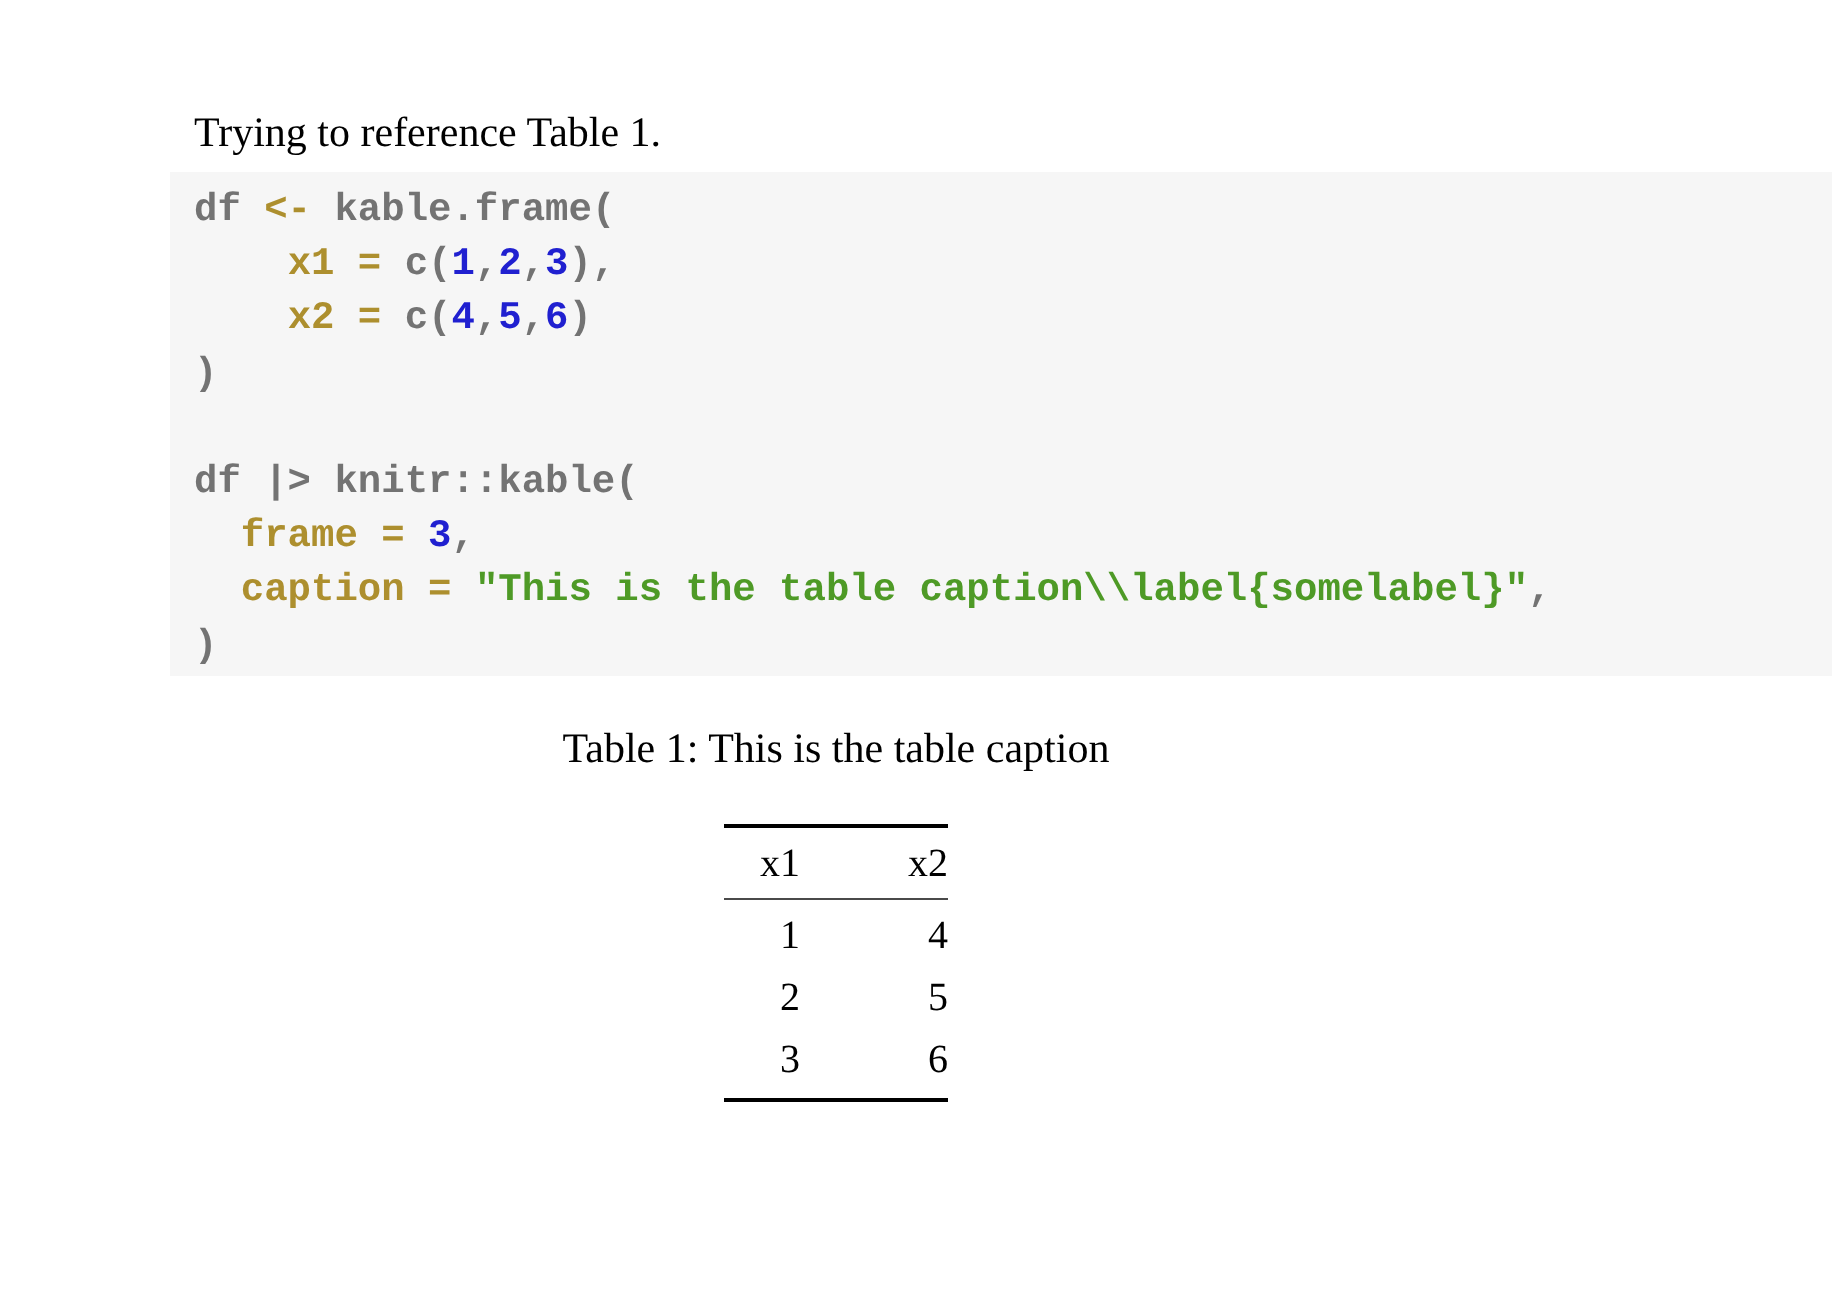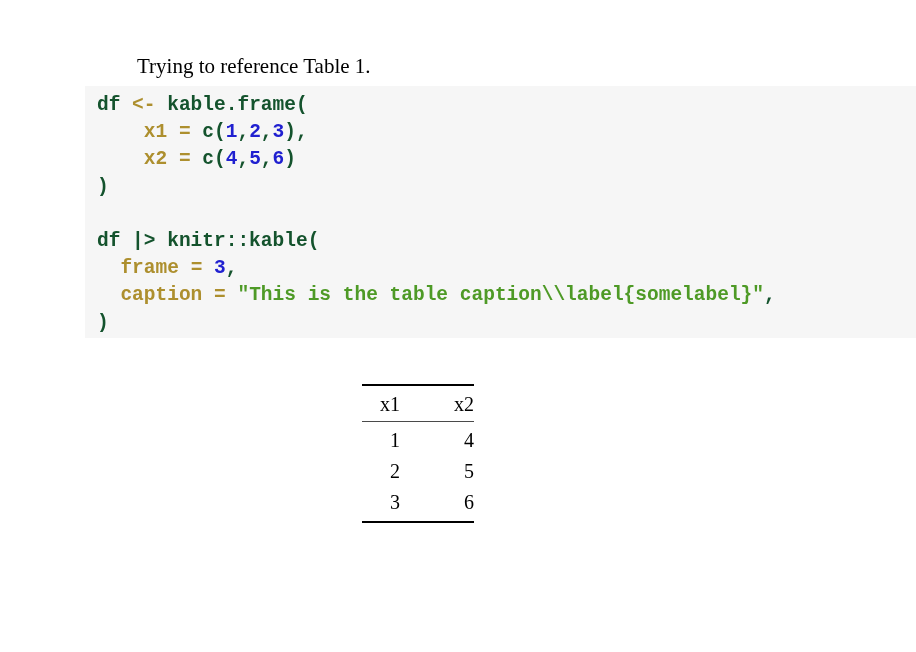--- a/index.html
+++ b/index.html
@@ -19,21 +19,20 @@
   
   .prose-line {
     position: absolute;
     left: 97px;
     top: 52px;
     font-family: "Liberation Serif", "DejaVu Serif", serif;
     font-size: 21px;
     line-height: 28px;
     color: #000000;
     white-space: pre;
-    margin-left: 40px;
   }
 
   
   .code-block {
     position: absolute;
     left: 85px;
     top: 86px;
     width: 831px;
     height: 252px;
     background: #f6f6f6;
@@ -44,21 +43,21 @@
   .code-block pre {
     margin: 0;
     font-family: "Liberation Mono", "DejaVu Sans Mono", monospace;
     font-size: 19.5px;
     line-height: 27.2px;
     font-weight: bold;
     color: #000000;
     white-space: pre;
     letter-spacing: 0px;
   }
-  .tok-plain  { color: #14532d; margin-top: 23px; }
+  .tok-plain  { color: #737373; margin-top: 23px; }
   .tok-ident  { color: #ad8f2e; }
   .tok-num    { color: #2020d0; }
   .tok-str    { color: #4e9a26; }
 
   
   .table-figure {
     position: absolute;
     left: 0;
     top: 360px;
     width: 916px;
@@ -125,20 +124,21 @@
 <span class="tok-plain">    </span><span class="tok-ident">x2</span><span class="tok-plain"> </span><span class="tok-ident">=</span><span class="tok-plain"> c(</span><span class="tok-num">4</span><span class="tok-plain">,</span><span class="tok-num">5</span><span class="tok-plain">,</span><span class="tok-num">6</span><span class="tok-plain">)</span>
 <span class="tok-plain">)</span>
 
 <span class="tok-plain">df |&gt; knitr::kable(</span>
 <span class="tok-plain">  </span><span class="tok-ident">frame</span><span class="tok-plain"> </span><span class="tok-ident">=</span><span class="tok-plain"> </span><span class="tok-num">3</span><span class="tok-plain">,</span>
 <span class="tok-plain">  </span><span class="tok-ident">caption</span><span class="tok-plain"> </span><span class="tok-ident">=</span><span class="tok-plain"> </span><span class="tok-str">"This is the table caption\\label{somelabel}"</span><span class="tok-plain">,</span>
 <span class="tok-plain">)</span></pre>
 </div>
 
 <div class="table-figure">
+  <div class="table-caption">Table 1: This is the table caption</div>
   <div class="table-wrap">
     <table class="booktabs">
       <thead>
         <tr class="head-row">
           <th class="col-x1">x1</th>
           <th class="col-x2">x2</th>
         </tr>
       </thead>
       <tbody id="table-body">
       <tr class="first-body">

